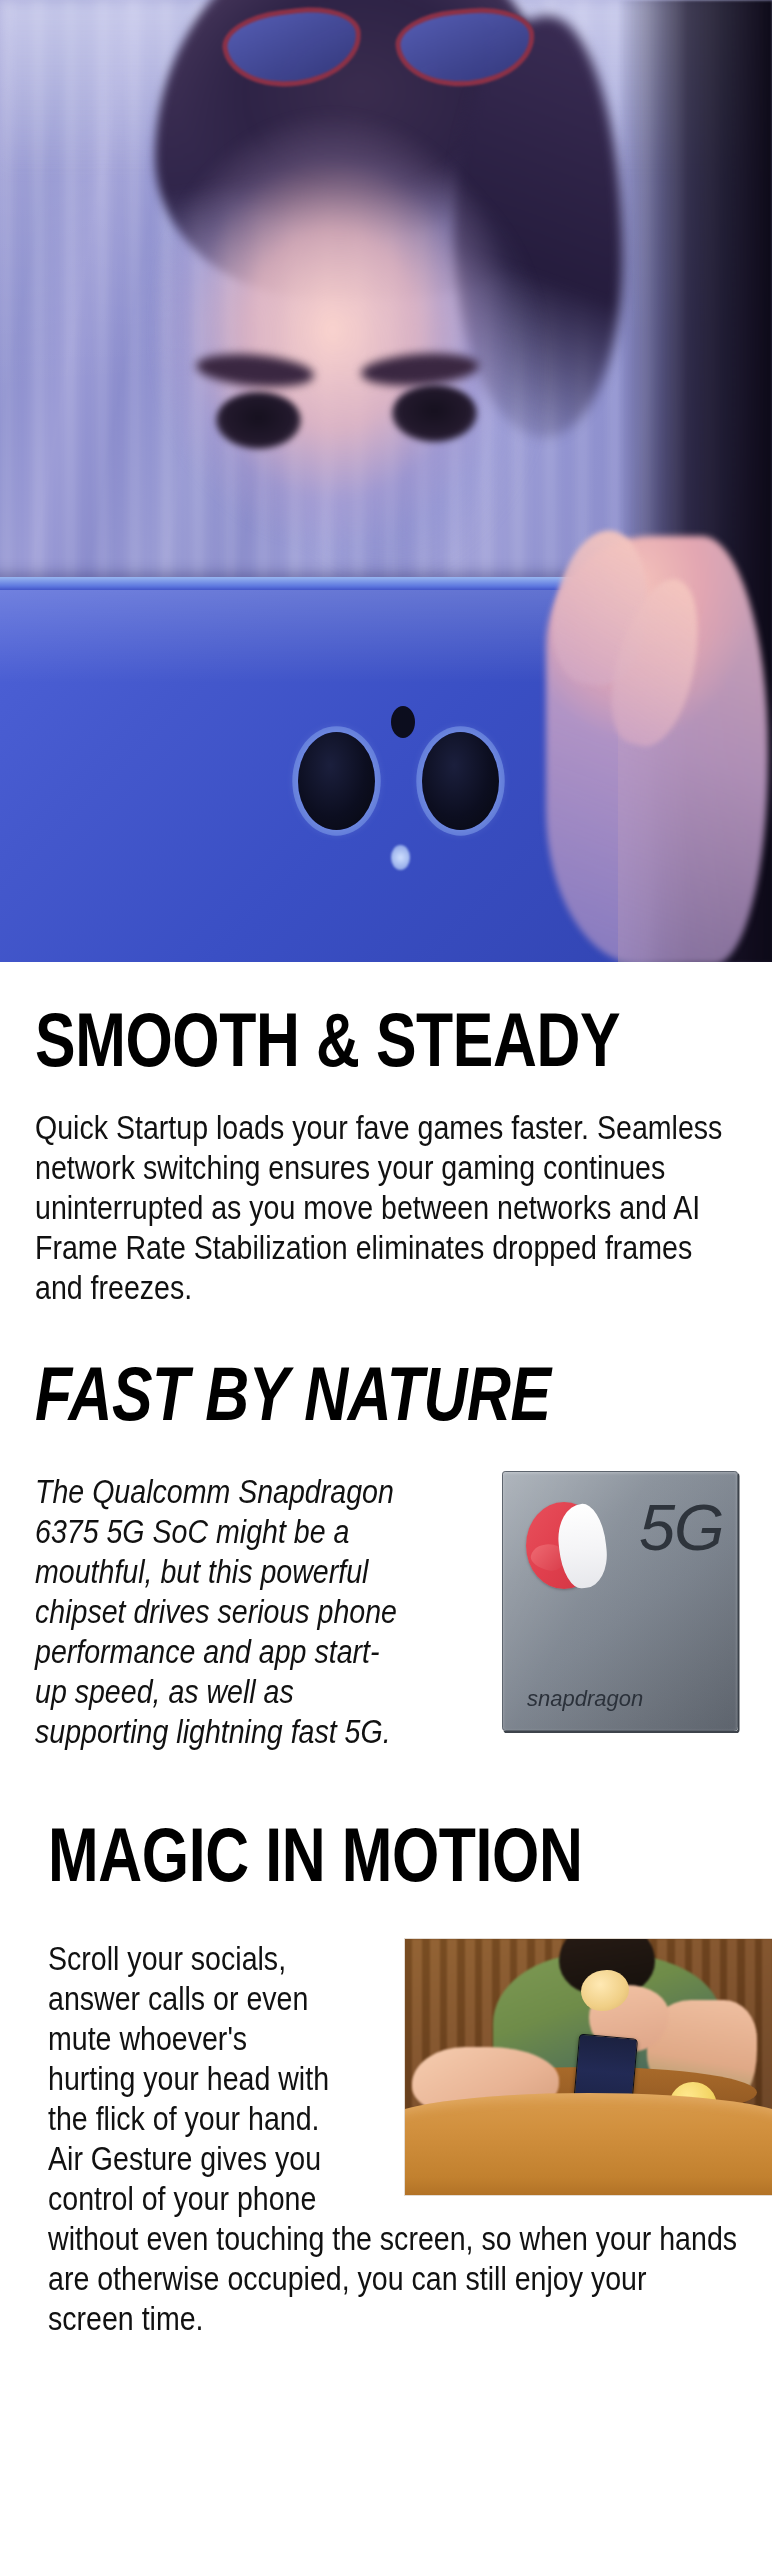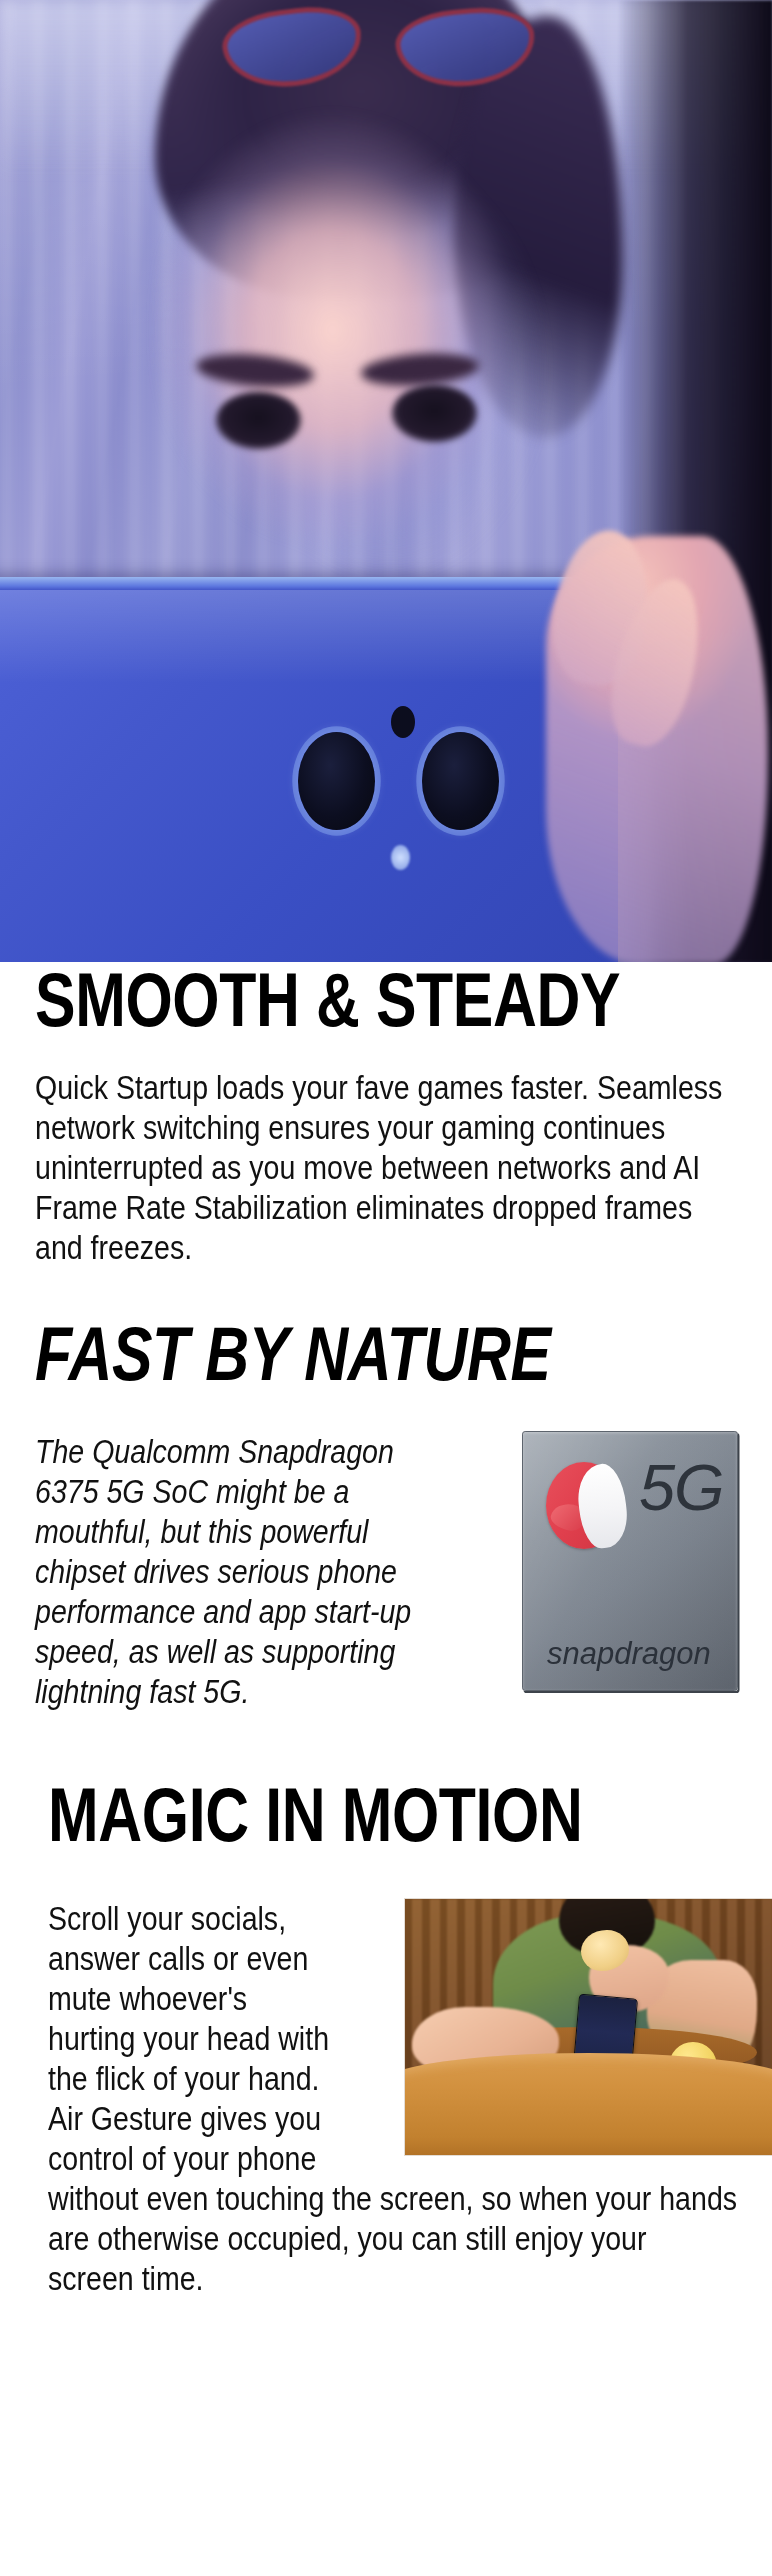--- a/index.html
+++ b/index.html
@@ -173,39 +173,39 @@
   p.body {
     font-family:"Liberation Sans Narrow","Liberation Sans", sans-serif;
     font-weight:400;
     font-size:34px;
     line-height:40px;
     color:#111;
     transform:scaleX(.84);
     transform-origin:left top;
     width:119%;
   }
-  .sec-smooth { }
+  .sec-smooth { padding-top:40px; }
   .sec-smooth p.body { margin-top:29px; }
 
   .sec-fast { padding-top:49px;font-style:italic; }
   .sec-fast .row { margin-top:39px; }
   .chip-float { float:right; margin:0 0 11.3px 23px; }
   .sec-fast p.body { width:92%; }
 
   .sec-magic { padding-top:66px;padding-left:48px; }
   .sec-magic .row { margin-top:45px; }
   .gesture-float { float:right; margin:0 -35px 8.2px 20.6px; }
   .sec-magic p.body { width:119%; }
 
   .clear { clear:both; }
 
   
   .chip {
     position:relative;
-    width:216px; height:260px;
+    width:236px; height:260px;
     background:linear-gradient(145deg,#9ba3ac 0%,#878f99 28%,#7b838e 55%,#6e757f 80%,#636a74 100%);
     border:1.5px solid #5d646d;
     border-radius:3.1px;
     box-shadow:inset 0 1px 3.1px rgba(255,255,255,.30), 1.5px 2.1px 0 #3d434b;
     overflow:hidden;
   }
   .chip-sheen {
     position:absolute; inset:0;
     background:linear-gradient(118deg, rgba(255,255,255,.20) 0%, rgba(255,255,255,.04) 40%, rgba(0,0,0,.06) 100%);
   }
@@ -240,21 +240,21 @@
   }
   .qc-brand {
     position:absolute; left:24px; bottom:18.5px; width:227px;
   }
   .qc-name {
     font-family:"Liberation Sans", sans-serif;
     font-size:43px; line-height:.95; color:#2b313a; letter-spacing:-0.5px;
   }
   .qc-sub {
     font-family:"Liberation Sans", sans-serif;
-    font-size:31px; line-height:1.1; color:#2b313a; letter-spacing:0px; margin-top:2.1px;
+    font-size:22px; line-height:1.1; color:#2b313a; letter-spacing:0px; margin-top:2.1px;
   }
 
   
   .gesture {
     position:relative;
     width:369px; height:258px;
     overflow:hidden;
     background:#7a4a20;
     border:0.5px solid #e3dcd4;
   }

